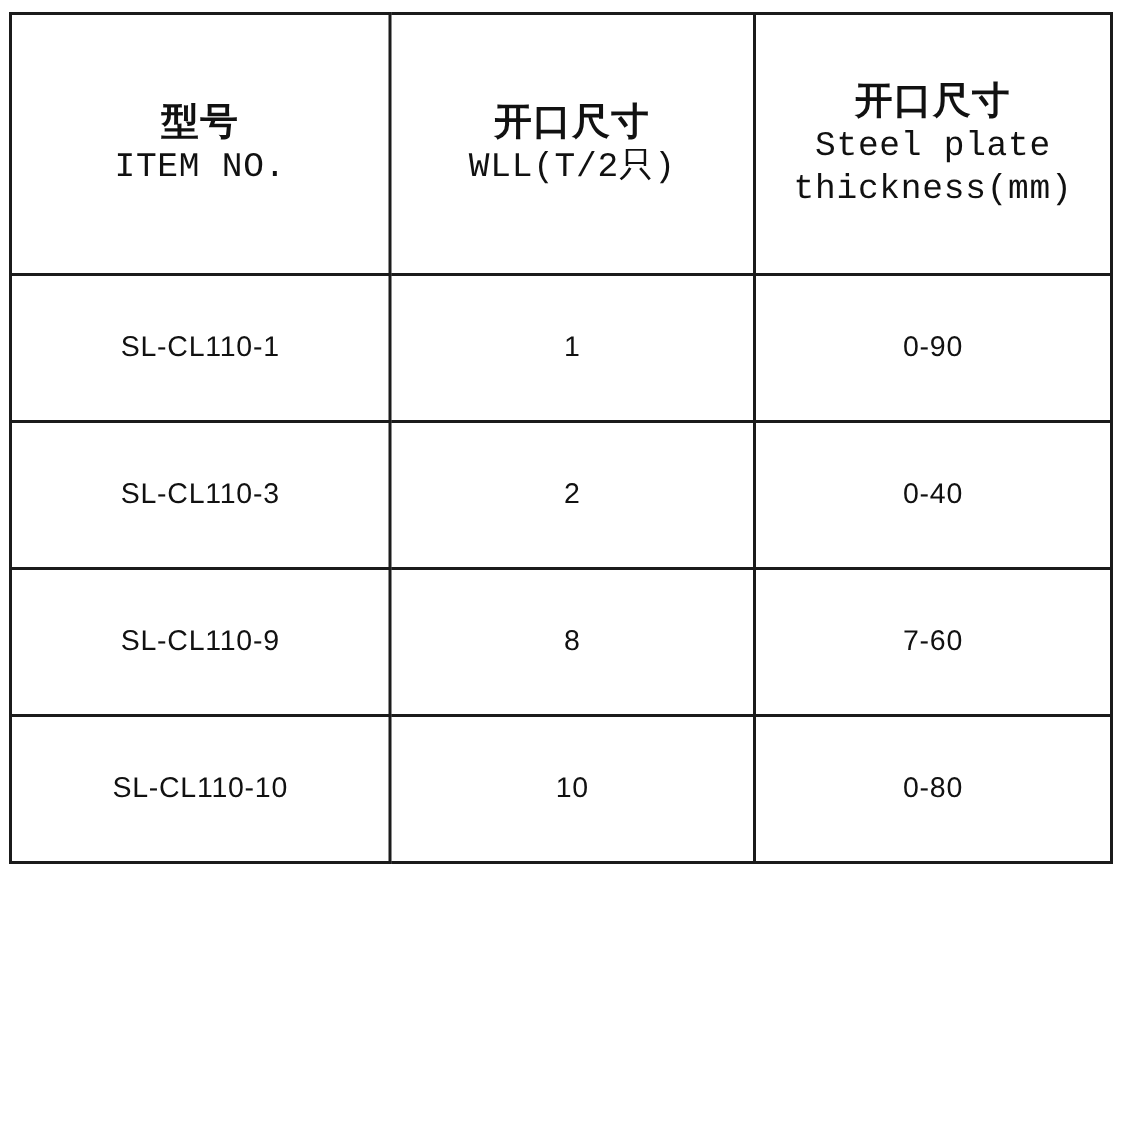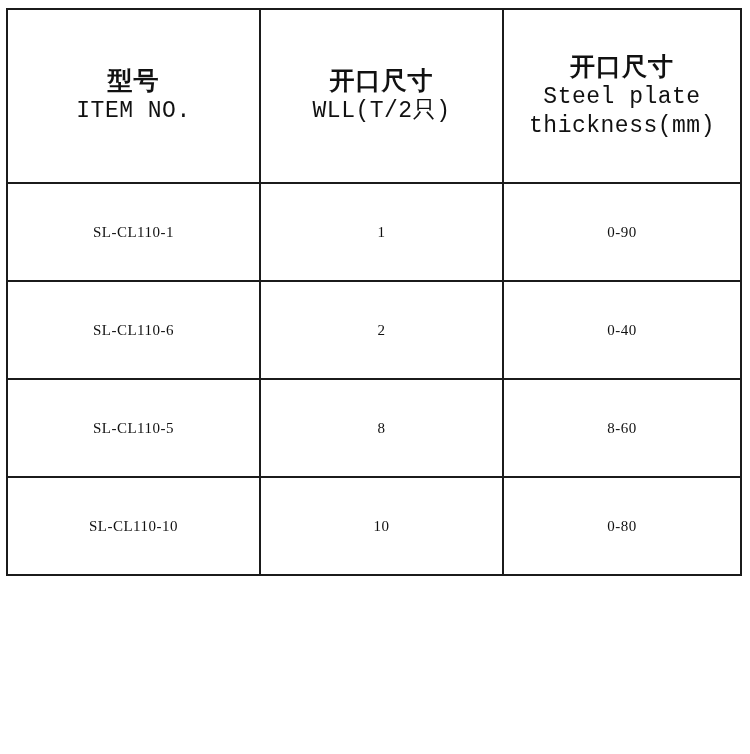--- a/index.html
+++ b/index.html
@@ -50,22 +50,22 @@
     font-family: "DejaVu Sans", "Liberation Sans", sans-serif;
     font-weight: bold;
   }
   .hd-en {
     font-size: 23px;
     font-family: "Liberation Mono", monospace;
     letter-spacing: 0.5px;
   }
   tbody td {
     height: 96px;
-    font-size: 15px;
-    font-family: Liberation Serif, serif;
+    font-size: 19px;
+    font-family: Liberation Sans, sans-serif;
     letter-spacing: 0.5px;
   }
   td.item {
     text-align: left;
     padding-left: 34px;
   }
   td.val {
     text-align: center;
   }
 </style>
@@ -96,28 +96,28 @@
         </th>
       </tr>
     </thead>
     <tbody>
       <tr>
         <td class="item">SL-CL110-1</td>
         <td class="val">1</td>
         <td class="val">0-90</td>
       </tr>
       <tr>
-        <td class="item">SL-CL110-6</td>
+        <td class="item">SL-CL110-3</td>
         <td class="val">2</td>
         <td class="val">0-40</td>
       </tr>
       <tr>
-        <td class="item">SL-CL110-5</td>
+        <td class="item">SL-CL110-9</td>
         <td class="val">8</td>
-        <td class="val">8-60</td>
+        <td class="val">7-60</td>
       </tr>
       <tr>
         <td class="item">SL-CL110-10</td>
         <td class="val">10</td>
         <td class="val">0-80</td>
       </tr>
     </tbody>
   </table>
 </div>
 

